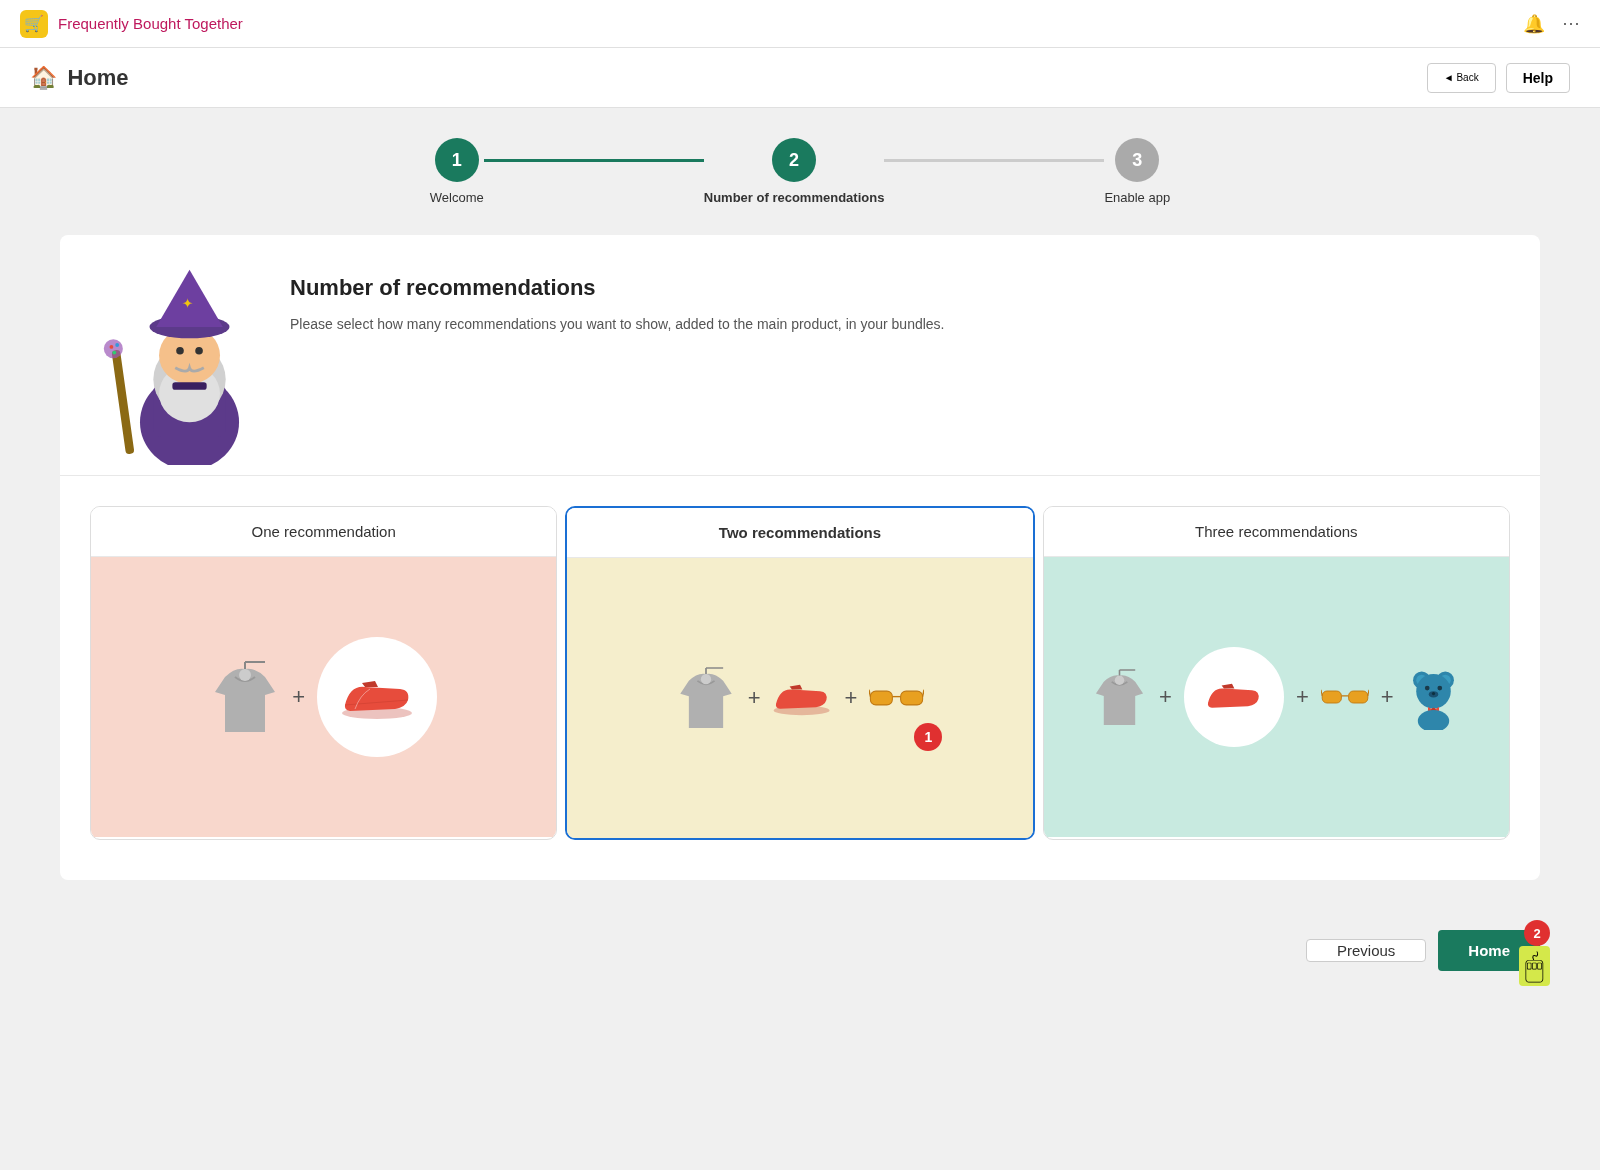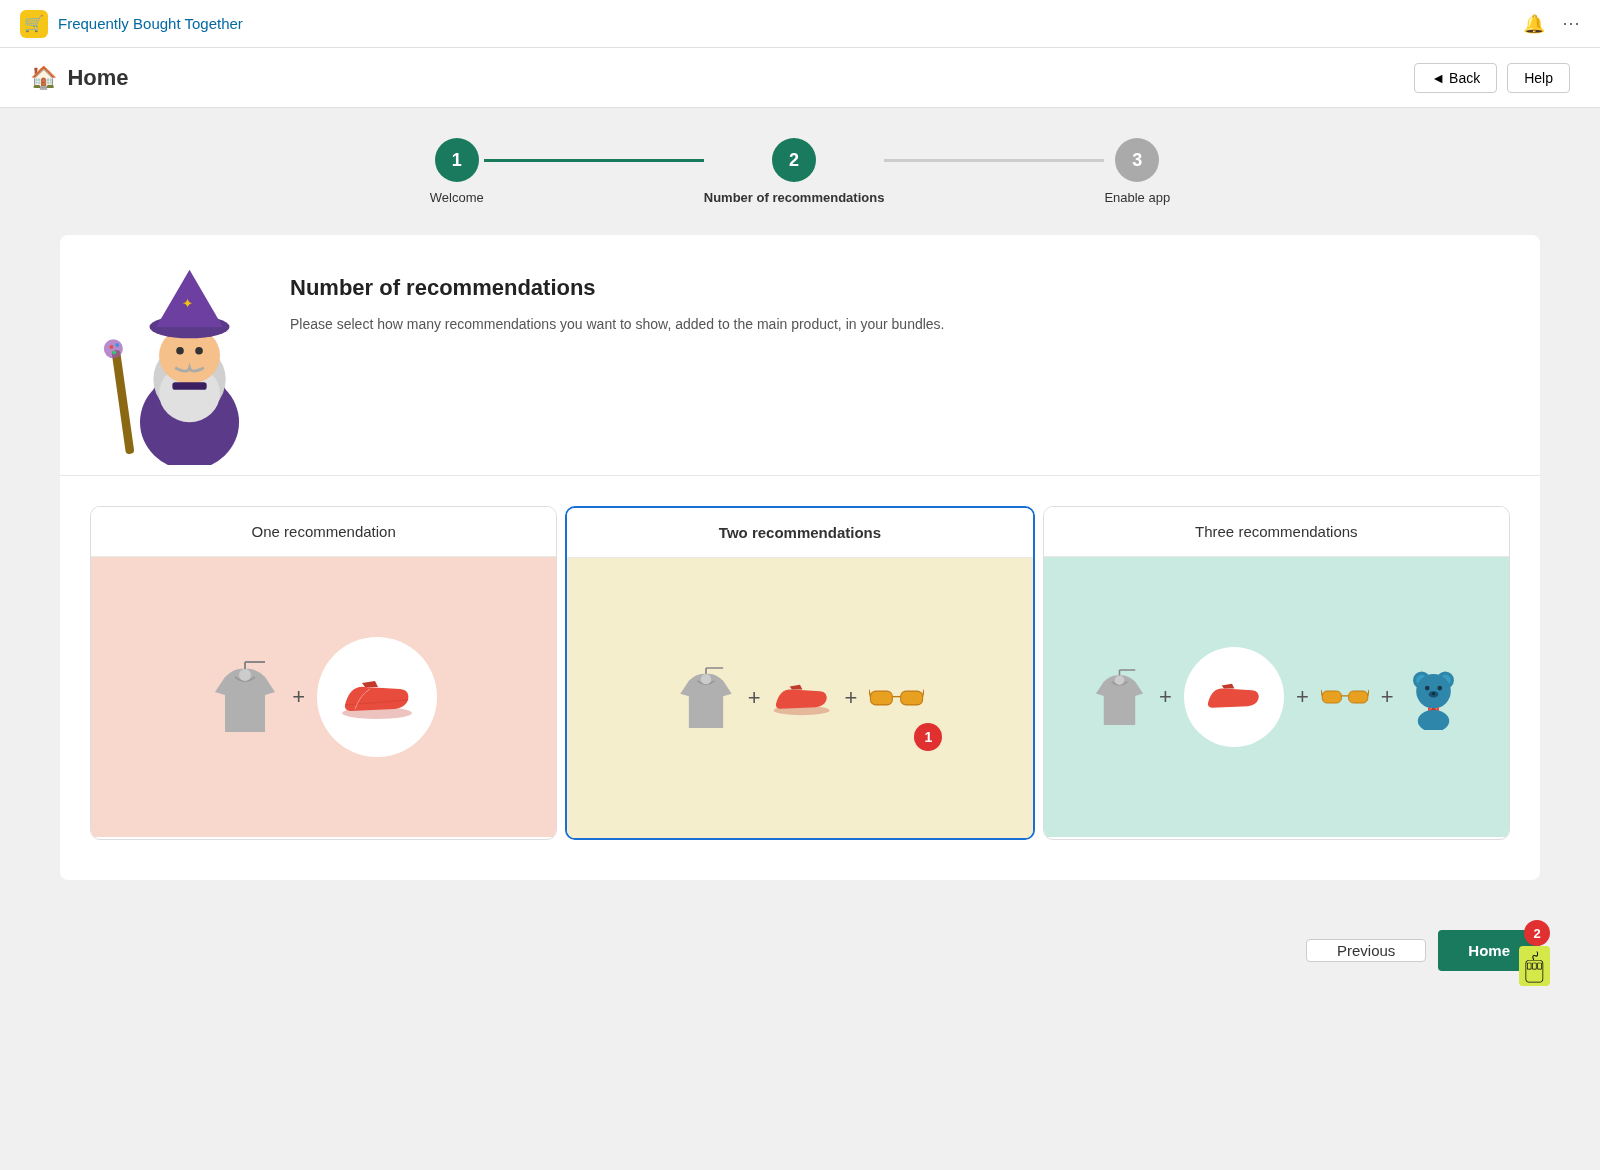--- a/index.html
+++ b/index.html
@@ -30,21 +30,21 @@
     .app-icon {
       width: 28px; height: 28px;
       background: #f5c518;
       border-radius: 6px;
       display: flex; align-items: center; justify-content: center;
       font-size: 16px;
     }
     .app-title {
       font-size: 15px;
       font-weight: 500;
-      color: #0369a1;
+      color: #be185d;
     }
     .topbar-right {
       display: flex;
       align-items: center;
       gap: 16px;
     }
     .topbar-icon {
       font-size: 18px;
       color: #555;
       cursor: pointer;
@@ -76,33 +76,34 @@
     }
     .home-right {
       display: flex;
       gap: 10px;
     }
     .btn-back {
       background: #fff;
       border: 1px solid #ccc;
       border-radius: 4px;
       padding: 6px 16px;
-      font-size: 14px;
+      font-size: 10px;
       cursor: pointer;
       display: flex;
       align-items: center;
       gap: 6px;
     }
     .btn-help {
       background: #fff;
       border: 1px solid #ccc;
       border-radius: 4px;
       padding: 6px 16px;
       font-size: 14px;
       cursor: pointer;
+      font-weight: bold;
     }
 
     
     .main-content {
       padding: 30px 60px;
       background: #f0f0f0;
     }
 
     
     .stepper {

